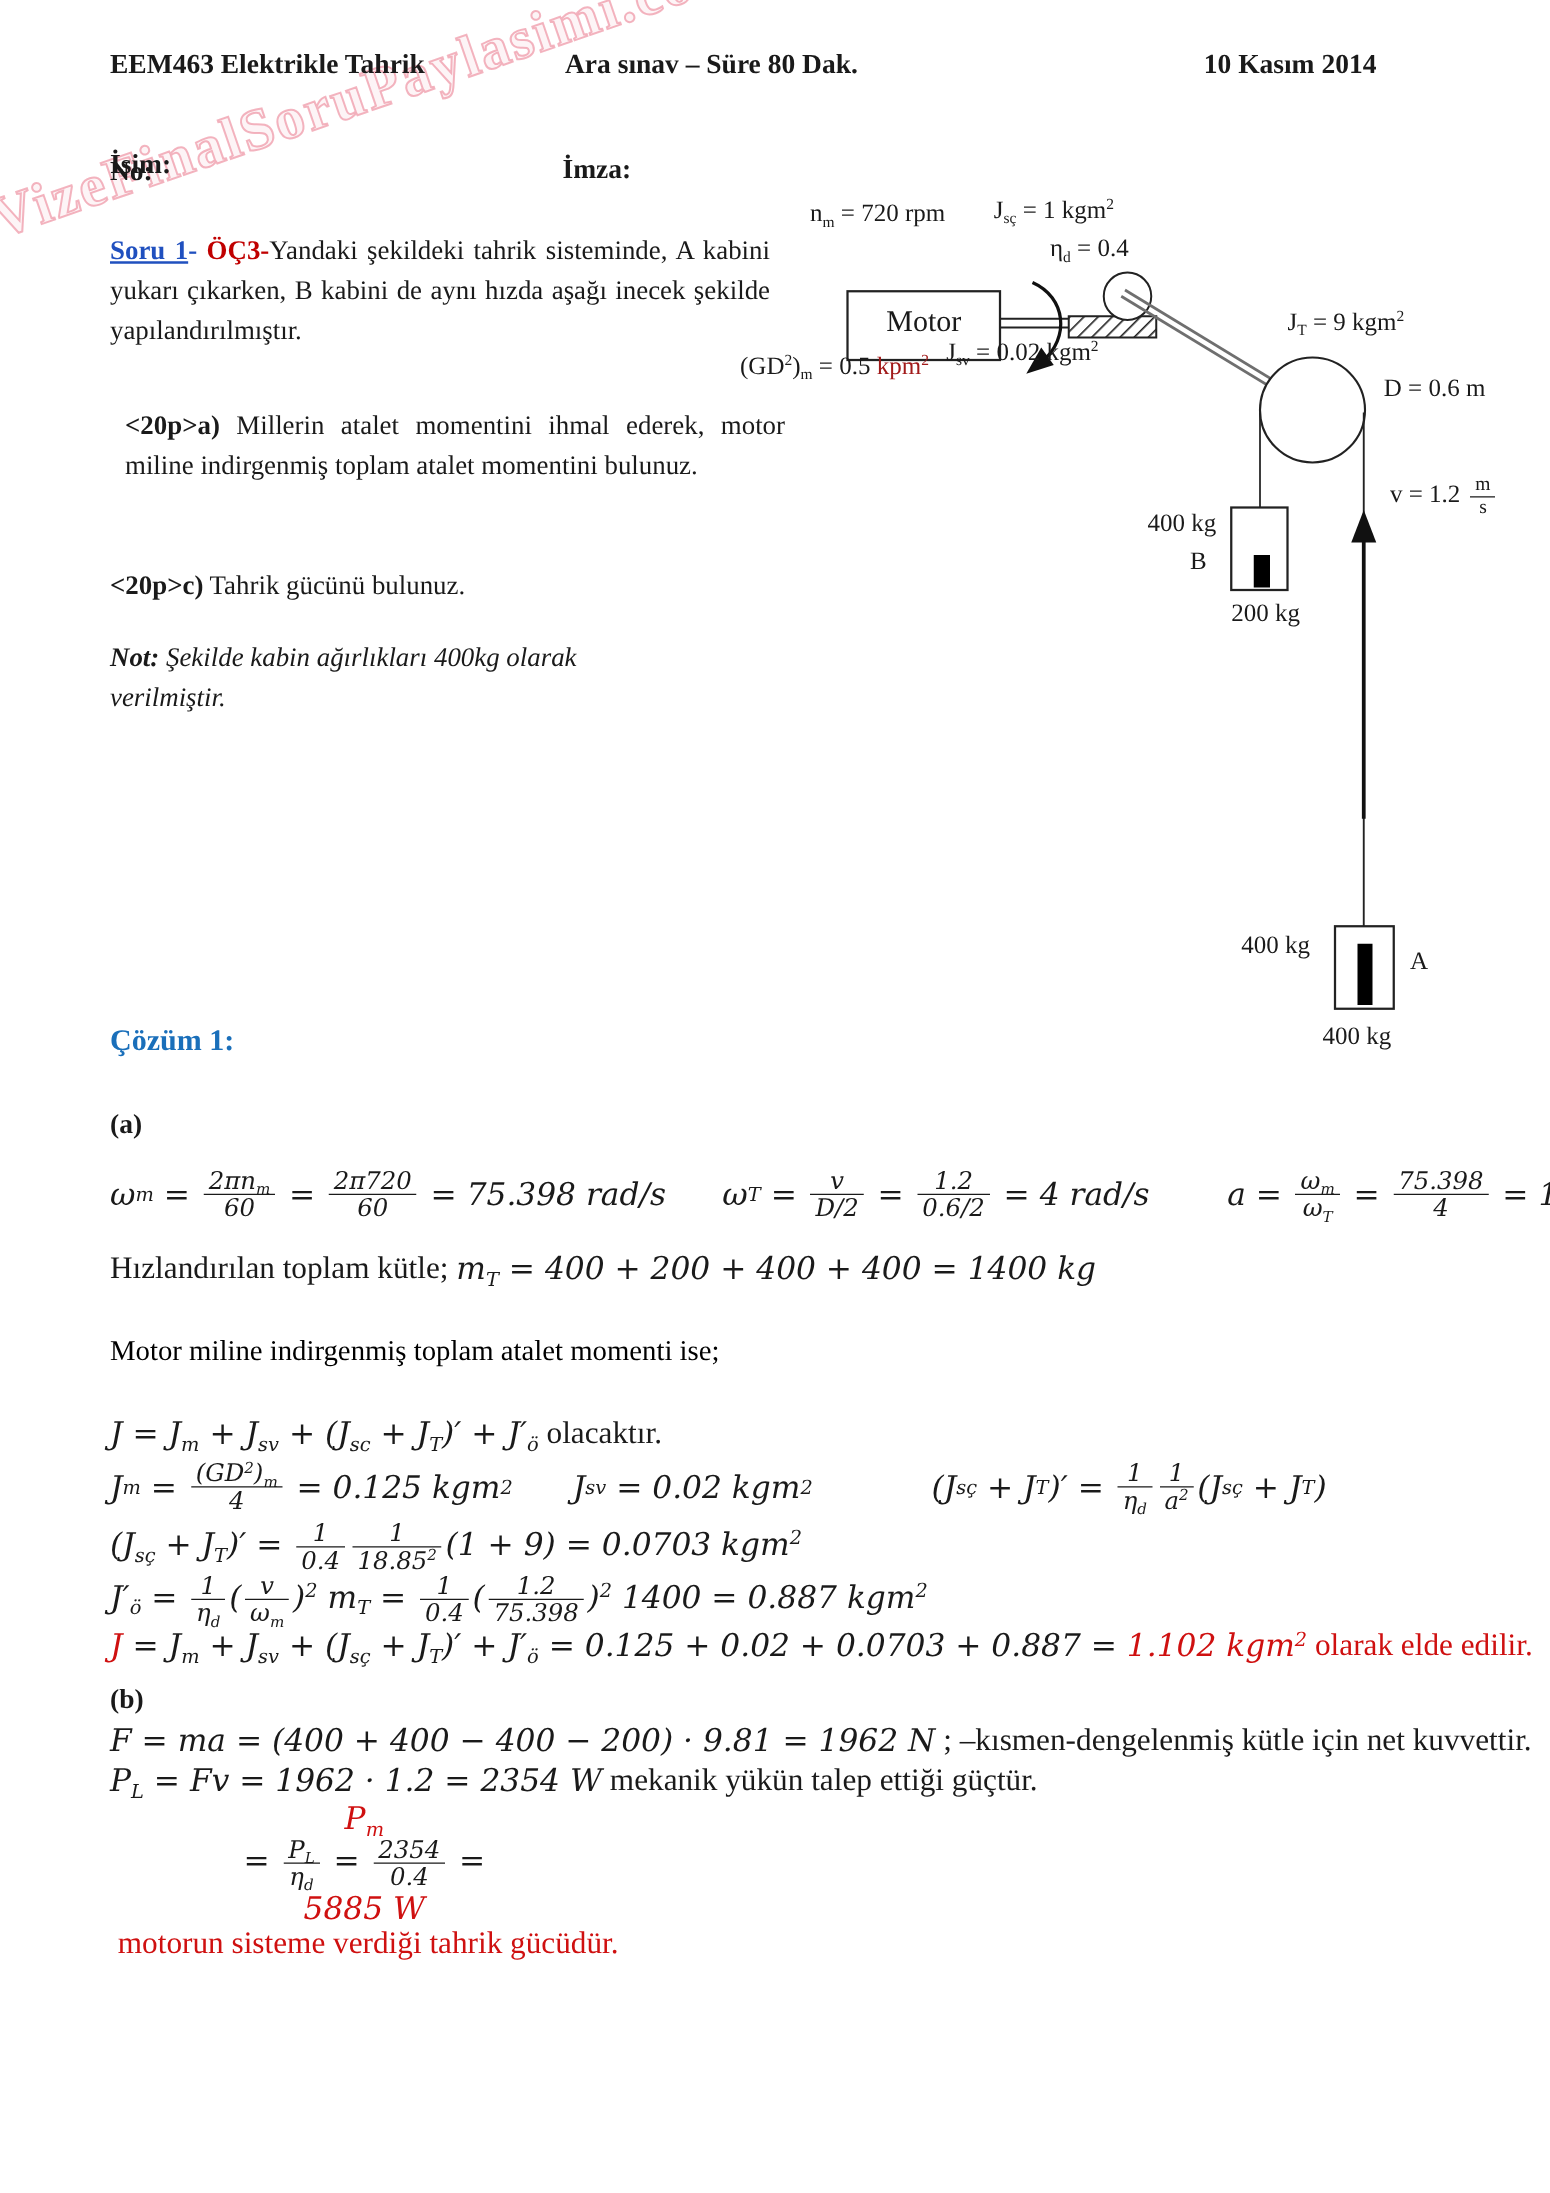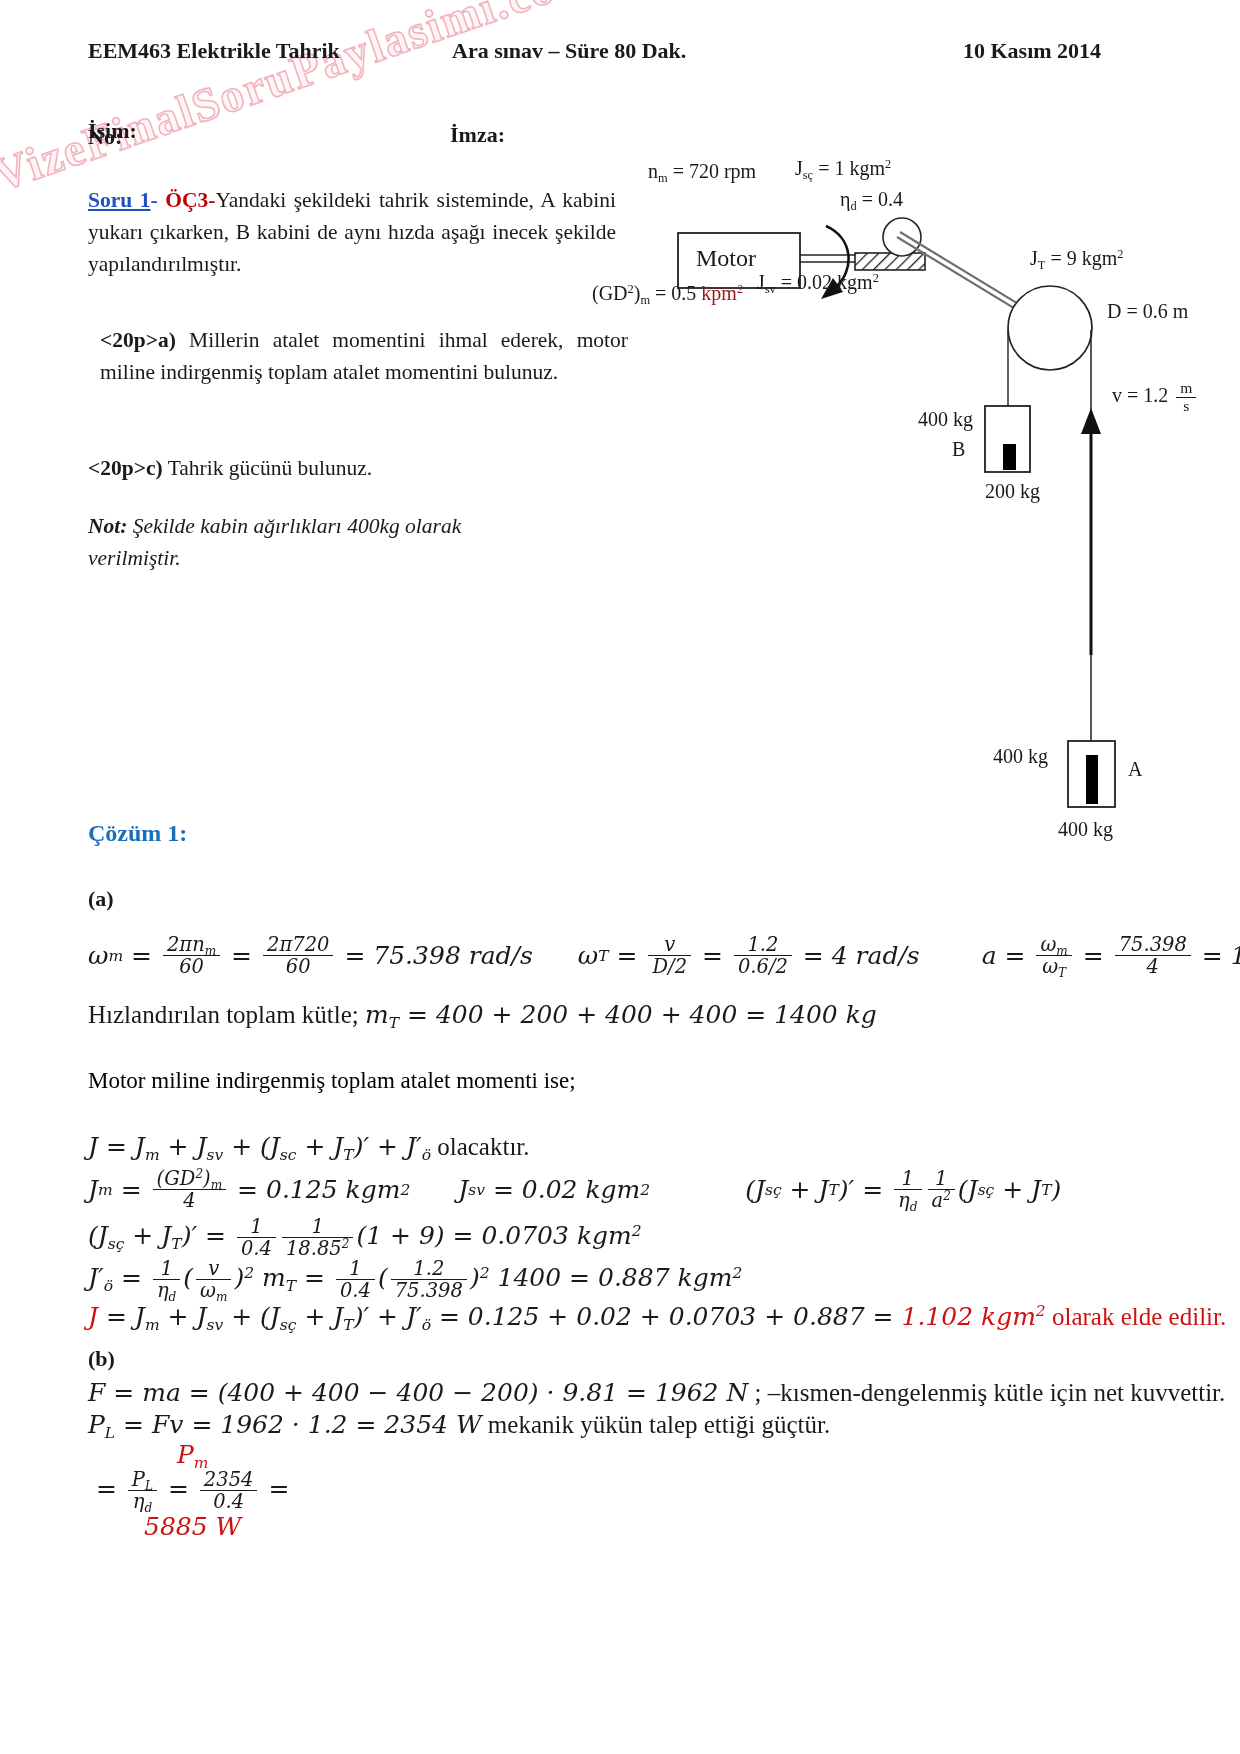--- a/index.html
+++ b/index.html
@@ -103,21 +103,21 @@
   <rect x="400" y="256" width="45" height="66" fill="#fff" stroke="#222" stroke-width="1.8"></rect>
   <rect x="418" y="294" width="13" height="26" fill="#000"></rect>
 
   <rect x="483" y="591" width="47" height="66" fill="#fff" stroke="#222" stroke-width="1.8"></rect>
   <rect x="501" y="605" width="12" height="49" fill="#000"></rect>
 </svg>
 
 <div class="abs dlabel" style="left:648px;top:160px;">n<sub>m</sub> = 720 rpm</div>
 <div class="abs dlabel" style="left:795px;top:157px;">J<sub>sç</sub> = 1 kgm<sup>2</sup></div>
 <div class="abs dlabel" style="left:840px;top:188px;">η<sub>d</sub> = 0.4</div>
-<div class="abs dlabel motor-label" style="left:696px;top:245px;width:122px;">Motor</div>
+<div class="abs dlabel motor-label" style="left:678px;top:245px;width:122px;text-align:center;">Motor</div>
 <div class="abs dlabel" style="left:592px;top:282px;"><span>(GD<sup>2</sup>)<sub>m</sub> = 0.5 </span><span class="darkred">kpm<sup>2</sup></span></div>
 <div class="abs dlabel" style="left:757px;top:271px;">J<sub>sv</sub> = 0.02 kgm<sup>2</sup></div>
 <div class="abs dlabel" style="left:1030px;top:247px;">J<sub>T</sub> = 9 kgm<sup>2</sup></div>
 <div class="abs dlabel" style="left:1107px;top:300px;">D = 0.6 m</div>
 <div class="abs dlabel" style="left:1112px;top:380px;">v = 1.2 <span class="frac"><span class="num">m</span><span class="den">s</span></span></div>
 <div class="abs dlabel" style="left:918px;top:408px;">400 kg</div>
 <div class="abs dlabel" style="left:952px;top:438px;">B</div>
 <div class="abs dlabel" style="left:985px;top:480px;">200 kg</div>
 <div class="abs dlabel" style="left:993px;top:745px;">400 kg</div>
 <div class="abs dlabel" style="left:1128px;top:758px;">A</div>
@@ -174,13 +174,14 @@
 
 <div class="abs eqline" style="left:88px;top:1410px;">
   <span>P<sub>L</sub> = Fv = 1962 · 1.2 = 2354 W</span>
   <span class="up"> mekanik yükün talep ettiği güçtür.</span>
 </div>
 
 <div class="abs eqline" style="left:88px;top:1440px;flex-direction:column;">
   <span class="redtx">P<sub>m</sub></span>
   <span> = <span class="frac"><span class="num">P<sub>L</sub></span><span class="den">η<sub>d</sub></span></span> = <span class="frac"><span class="num">2354</span><span class="den">0.4</span></span> = </span>
   <span class="redtx">5885 W</span>
+  <span class="redtx up"> motorun sisteme verdiği tahrik gücüdür.</span>
 </div>
 
 </body></html>

